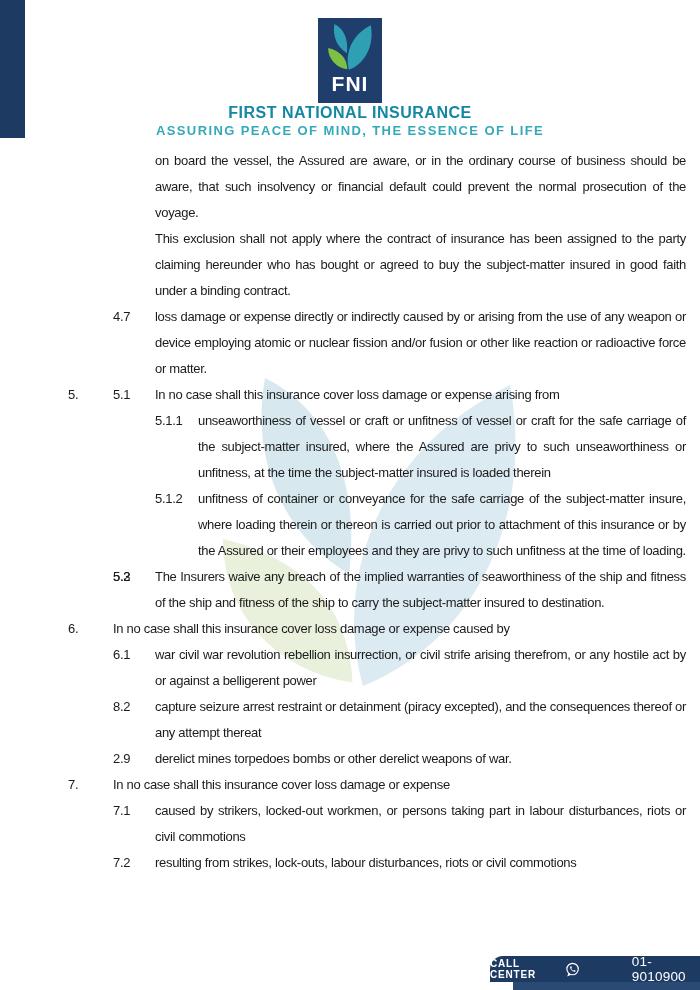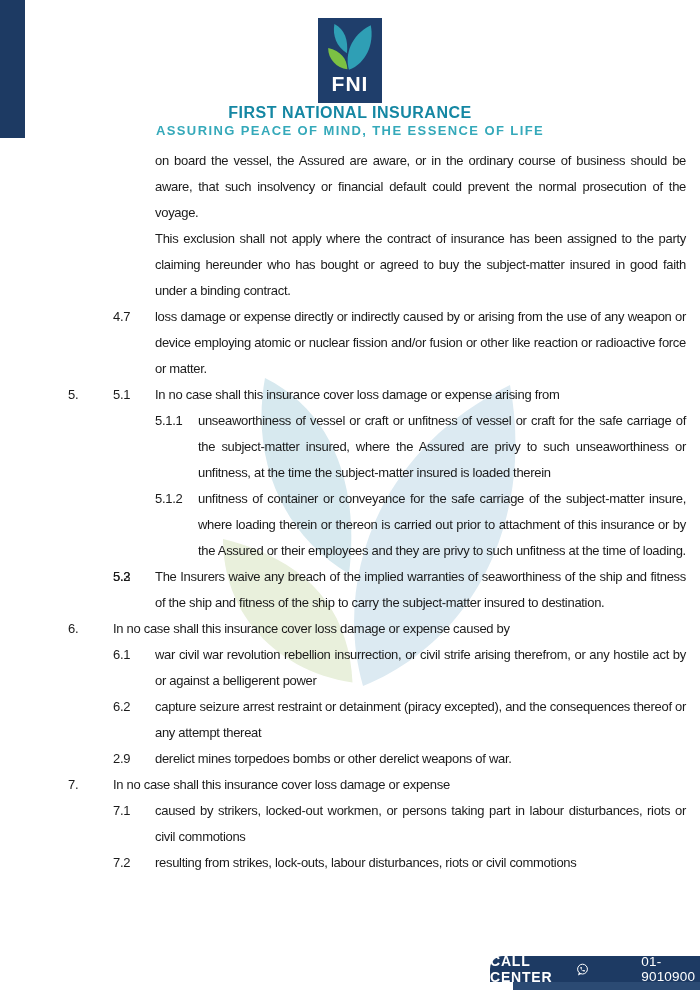--- a/index.html
+++ b/index.html
@@ -42,21 +42,21 @@
   .d2 .ctext{margin-left:87px;}
   .d3 .ctext{margin-left:130px;}
   .ctext{text-align:justify;}
   
   .footer-ribbon{
     position:absolute;left:490px;top:956px;width:210px;height:26px;
     background:var(--navy,#21406a);border-top-left-radius:13px;
     display:flex;align-items:center;justify-content:center;gap:4px;color:#fff;z-index:2;
     padding-right:2px;box-sizing:border-box;
   }
-  .cc-label{font-size:14px;font-weight:600;letter-spacing:0.8px;}
+  .cc-label{font-size:10px;font-weight:600;letter-spacing:0.8px;}
   .cc-number{font-size:13.5px;font-weight:500;letter-spacing:0.2px;padding-left:48px;}
   .footer-strip{
     position:absolute;left:513px;top:982px;width:187px;height:8px;
     background:#2b4a73;z-index:1;
   }
 </style>
 </head>
 <body>
 
 <div class="page" style="--navy: #1d3a63; --logo-navy: #1f3e6b; --title-teal: #1587a3; --tagline-teal: #35a9ba;">
@@ -114,21 +114,21 @@
       </div>
       <div class="clause d1">
         <span class="num n1">6.</span>
         <div class="ctext">In no case shall this insurance cover loss damage or expense caused by</div>
       </div>
       <div class="clause d2">
         <span class="num n2">6.1</span>
         <div class="ctext">war civil war revolution rebellion insurrection, or civil strife arising therefrom, or any hostile act by or against a belligerent power</div>
       </div>
       <div class="clause d2">
-        <span class="num n2">6.2</span>
+        <span class="num n2">8.2</span>
         <div class="ctext">capture seizure arrest restraint or detainment (piracy excepted), and the consequences thereof or any attempt thereat</div>
       </div>
       <div class="clause d2">
         <span class="num n2">2.9</span>
         <div class="ctext">derelict mines torpedoes bombs or other derelict weapons of war.</div>
       </div>
       <div class="clause d1">
         <span class="num n1">7.</span>
         <div class="ctext">In no case shall this insurance cover loss damage or expense</div>
       </div>

